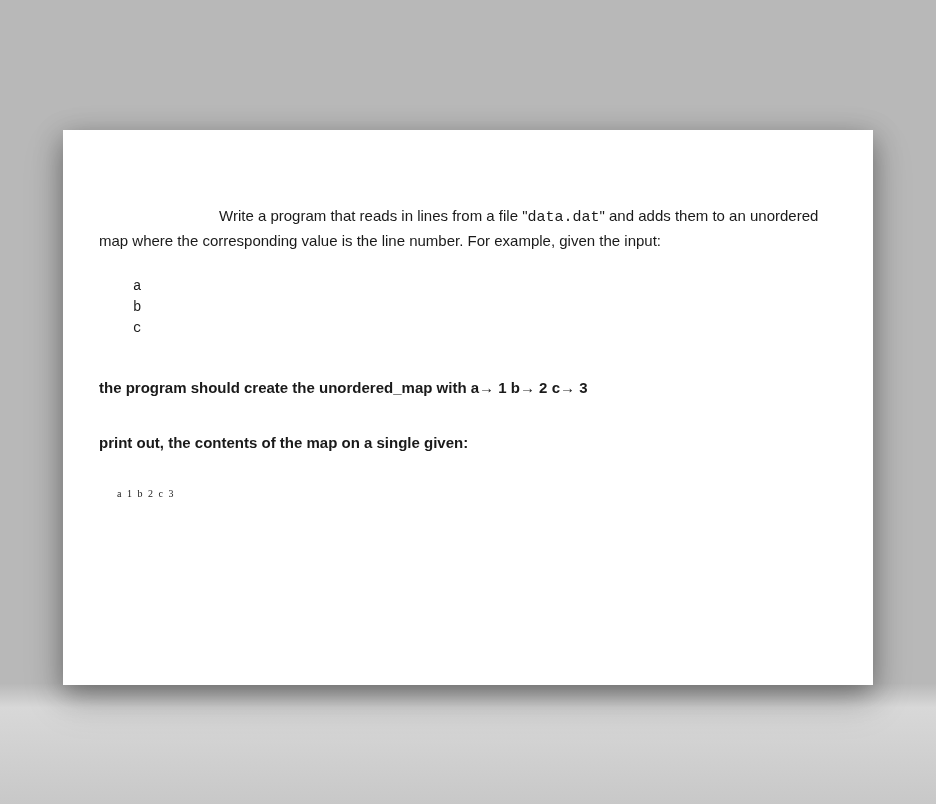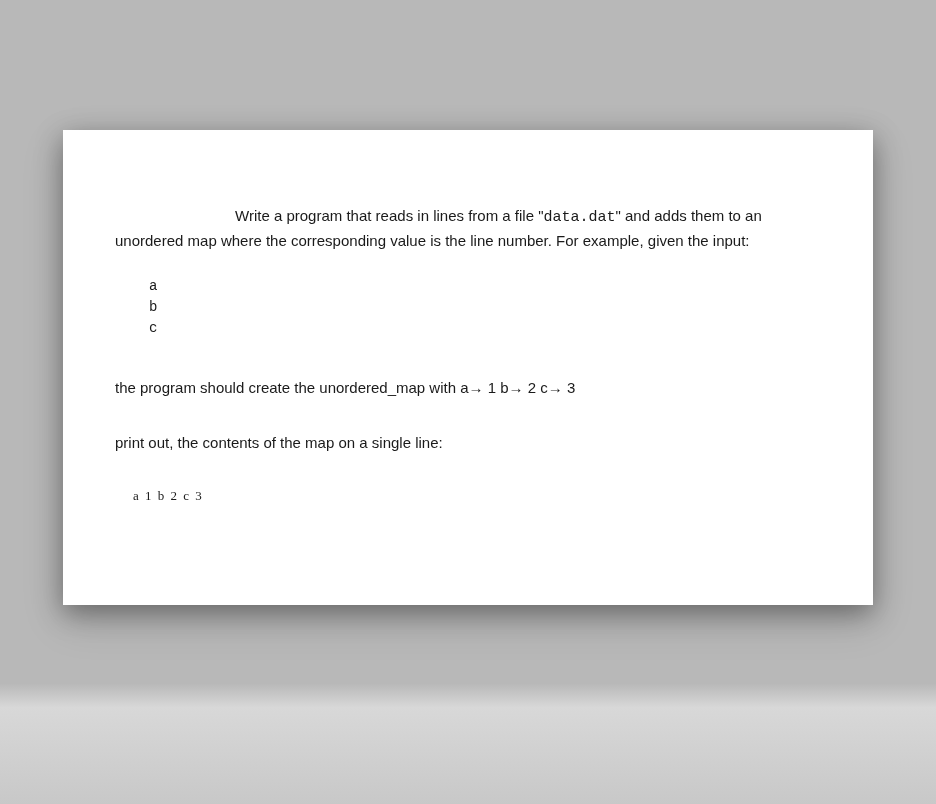--- a/index.html
+++ b/index.html
@@ -12,24 +12,24 @@
       height: 804px;
       background: linear-gradient(to bottom, #b8b8b8 0%, #b8b8b8 85%, #d8d8d8 88%, #c8c8c8 100%);
       display: flex;
       justify-content: center;
       align-items: flex-start;
       padding-top: 130px;
       font-family: Arial, Helvetica, sans-serif;
     }
     .page {
       width: 810px;
-      height: 475px;
+      height: 555px;
       background: #ffffff;
       box-shadow: 0 8px 25px rgba(0,0,0,0.35), 0 15px 40px rgba(0,0,0,0.15);
-      padding: 75px 52px 40px 52px;
+      padding: 75px 52px 40px 36px;
       font-size: 15px;
       line-height: 1.5;
       color: #1a1a1a;
       position: relative;
     }
     .intro-para {
       margin-bottom: 24px;
     }
     .indent-lead {
       display: inline-block;
@@ -43,24 +43,25 @@
       font-family: "Courier New", Courier, monospace;
       font-size: 14px;
       line-height: 1.5;
       margin-left: 34px;
       margin-top: 18px;
       margin-bottom: 38px;
       white-space: pre;
     }
     .body-para {
       margin-bottom: 32px;
+      font-weight: bold;
     }
     .output-line {
       font-family: Georgia, "Times New Roman", serif;
-      font-size: 13px;
+      font-size: 10px;
       margin-left: 18px;
       margin-top: 20px;
       margin-bottom: 36px;
       word-spacing: 3px;
     }
     .note-label {
       font-weight: bold;
     }
     .arrow {
       font-family: Arial, sans-serif;
@@ -76,18 +77,18 @@
   </p>
 
   <div class="code-block">a
 b
 c</div>
 
   <p class="body-para">
     <span>the program should create the unordered_map with </span><span>a</span><span class="arrow">→</span><span> 1  </span><span>b</span><span class="arrow">→</span><span> 2 </span><span>c</span><span class="arrow">→</span><span> 3</span>
   </p>
 
-  <p class="body-para">print out, the contents of the map on a single line:</p>
+  <p class="body-para">print out, the contents of the map on a single given:</p>
 
   <p class="output-line">a 1 b 2 c 3</p>
 
 
 </div>
 
 </body></html>

